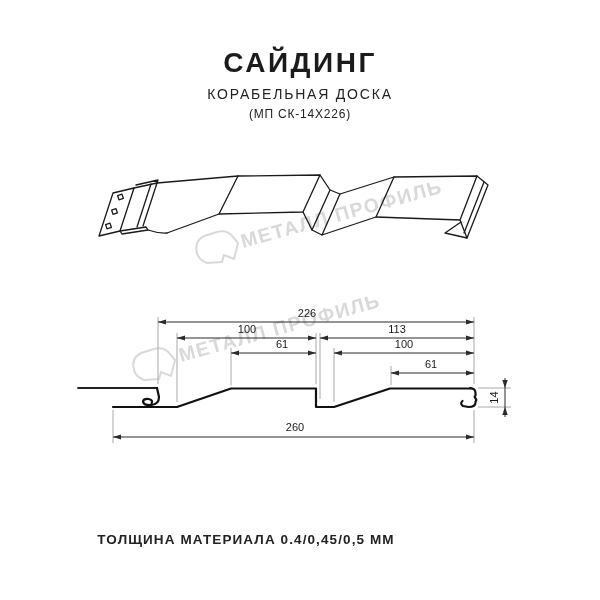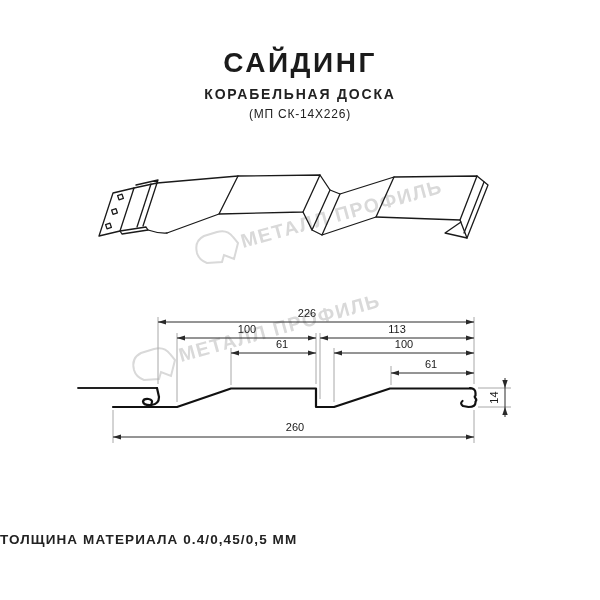--- a/index.html
+++ b/index.html
@@ -5,26 +5,26 @@
   html,body{margin:0;padding:0;background:#ffffff;}
   .page{
     position:relative;width:600px;height:600px;background:#ffffff;overflow:hidden;
     font-family:"Liberation Sans","DejaVu Sans",sans-serif;color:#1c1c1c;
   }
   .titleblock{position:absolute;top:48px;left:0;width:600px;text-align:center;}
   .title-main{
     font-size:28px;font-weight:bold;letter-spacing:2.5px;color:#1b1b1b;line-height:1.05;
   }
   .title-sub{
-    margin-top:9px;font-size:14px;font-weight:bold;letter-spacing:1.8px;color:#222222;
+    margin-top:9px;font-size:14px;font-weight:normal;letter-spacing:1.8px;color:#222222;
   }
   .title-model{
     margin-top:5px;font-size:12px;font-weight:normal;letter-spacing:0.8px;color:#222222;
   }
-  .footerblock{position:absolute;top:532px;left:0;width:492px;}
+  .footerblock{position:absolute;top:532px;left:0;width:492px;text-align:center;}
   .thickness{
     font-size:13.5px;font-weight:bold;letter-spacing:1.1px;color:#222222;
   }
   svg.drawing{position:absolute;left:0;top:0;}
   .wm-text{
     font-family:"Liberation Sans","DejaVu Sans",sans-serif;
     font-size:19.5px;font-weight:bold;letter-spacing:1.5px;
   }
   .dim-label{
     font-family:"Liberation Sans","DejaVu Sans",sans-serif;

